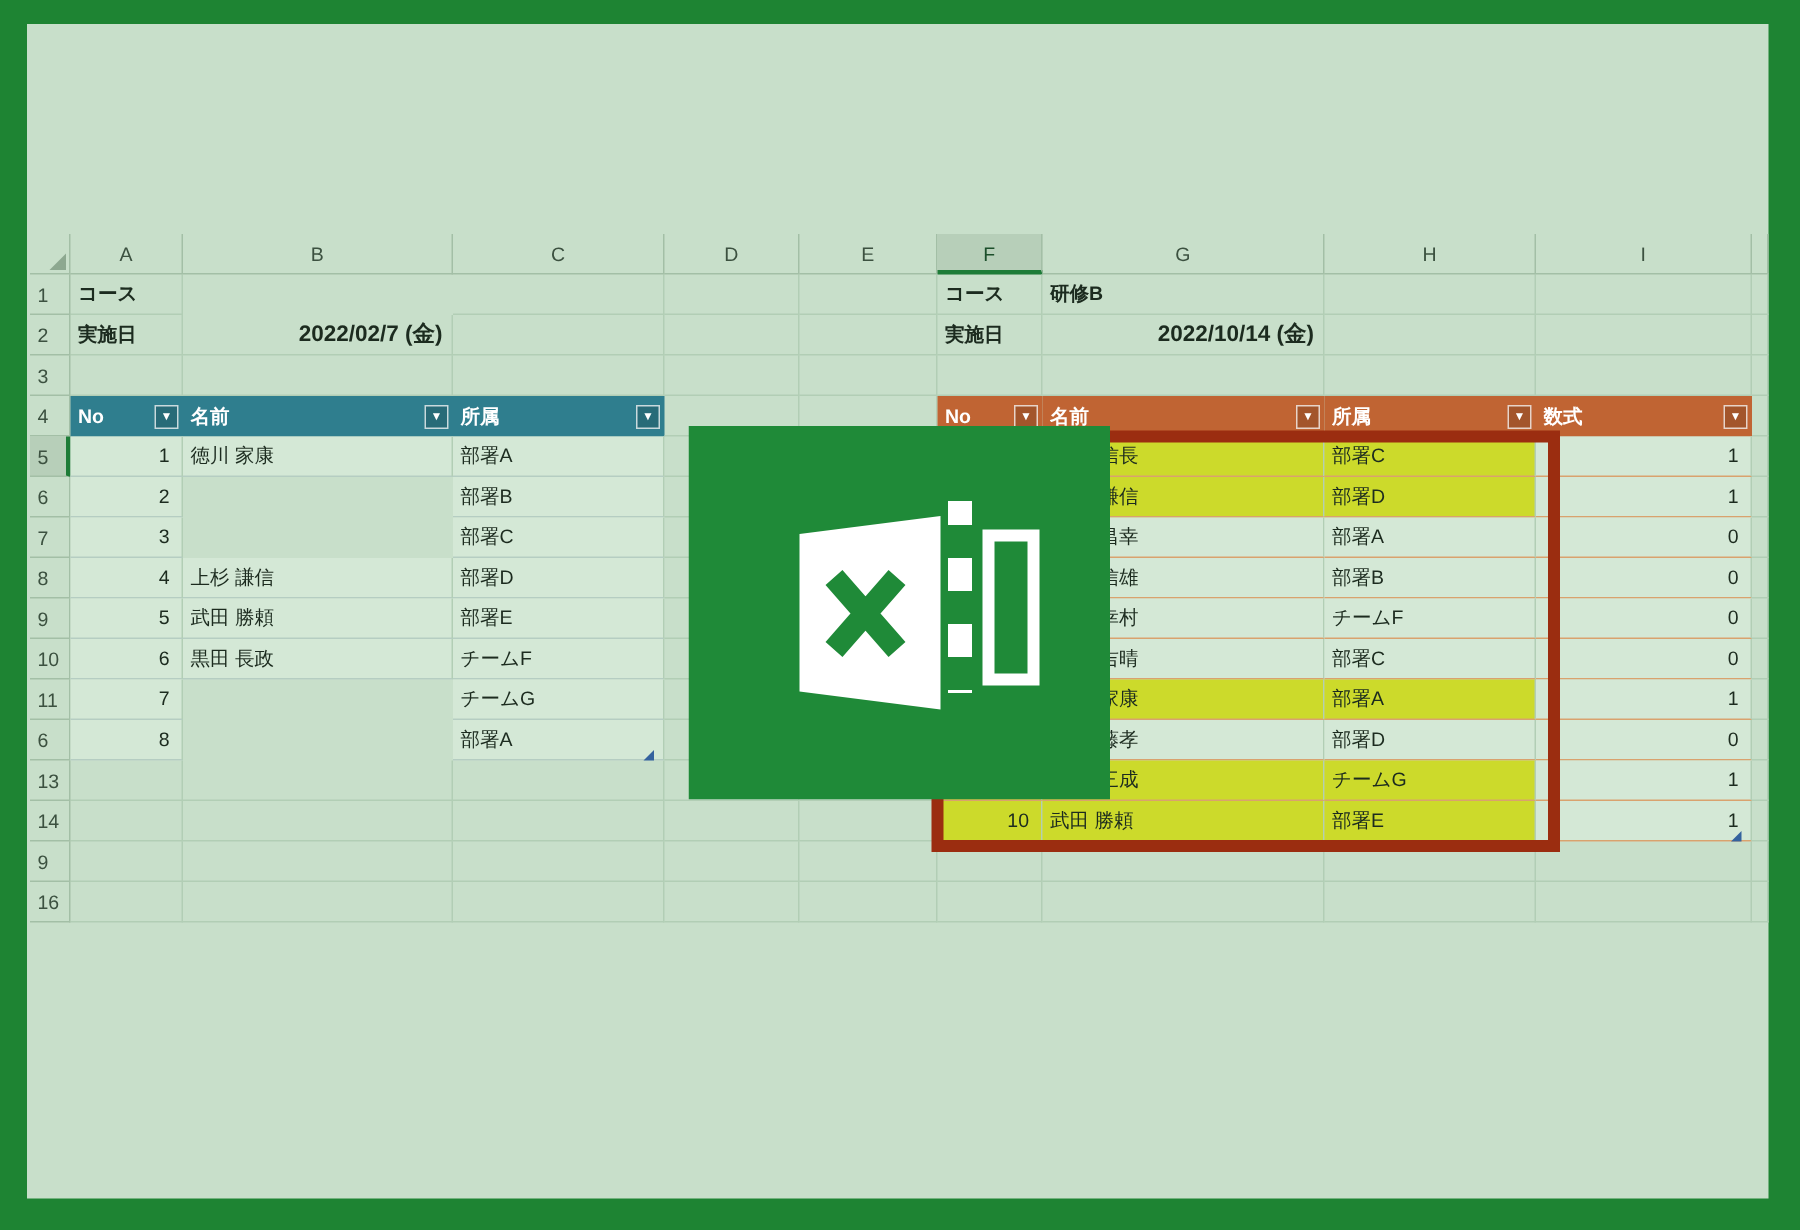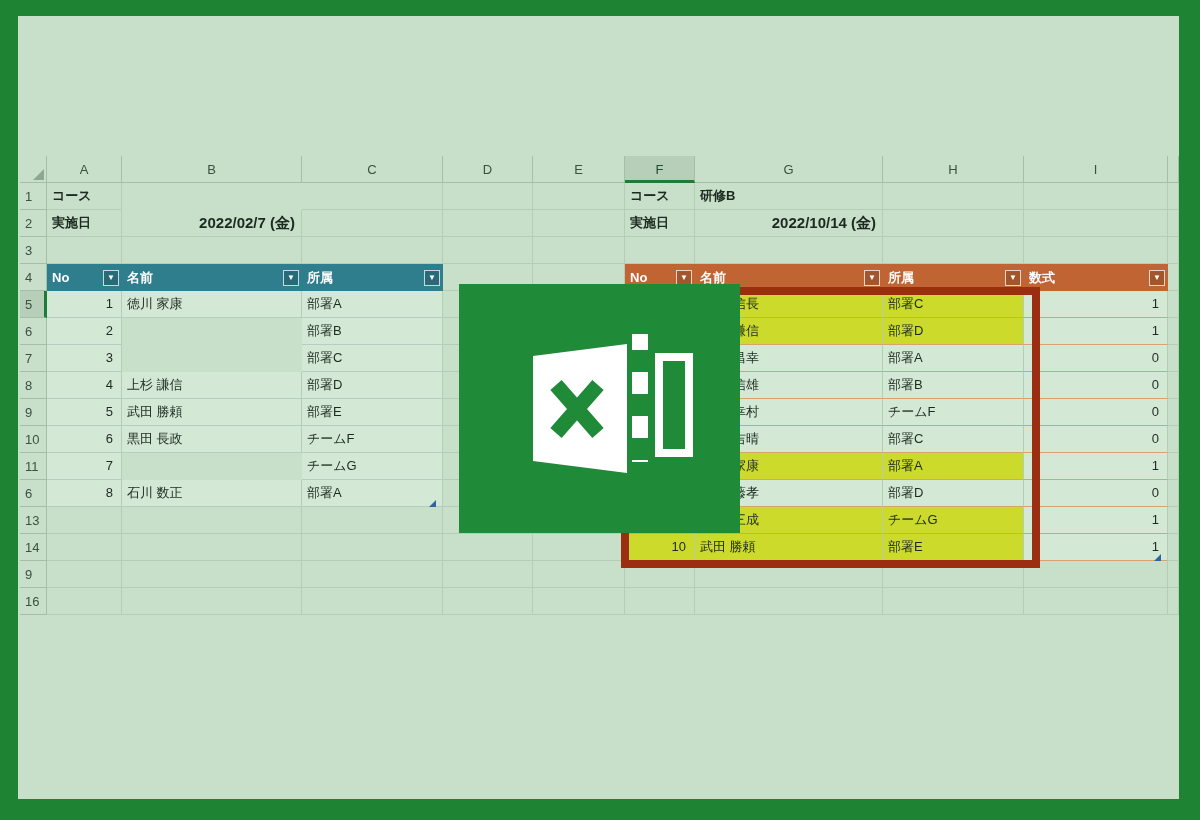--- a/index.html
+++ b/index.html
@@ -217,21 +217,20 @@
       <div class="cell num ltb" style="left: 47px; top: 453px; width: 75px; height: 27px;">7</div>
       <div class="cell ltb" style="left: 302px; top: 453px; width: 141px; height: 27px;">チームG</div>
       <div class="cell" style="left: 443px; top: 453px; width: 90px; height: 27px;"></div>
       <div class="cell" style="left: 533px; top: 453px; width: 92px; height: 27px;"></div>
       <div class="cell num rtb hl" style="left: 625px; top: 453px; width: 70px; height: 27px;"></div>
       <div class="cell rtb hl indent" style="left: 695px; top: 453px; width: 188px; height: 27px;">家康</div>
       <div class="cell rtb hl" style="left: 883px; top: 453px; width: 141px; height: 27px;">部署A</div>
       <div class="cell num rtb" style="left: 1024px; top: 453px; width: 144px; height: 27px;">1</div>
       <div class="cell" style="left: 1168px; top: 453px; width: 11px; height: 27px;"></div>
       <div class="cell num ltb" style="left: 47px; top: 480px; width: 75px; height: 27px;">8</div>
-      <div class="cell ltb" style="left: 122px; top: 480px; width: 180px; height: 27px;">石川 数正</div>
       <div class="cell ltb" style="left: 302px; top: 480px; width: 141px; height: 27px;">部署A</div>
       <div class="cell" style="left: 443px; top: 480px; width: 90px; height: 27px;"></div>
       <div class="cell" style="left: 533px; top: 480px; width: 92px; height: 27px;"></div>
       <div class="cell num rtb" style="left: 625px; top: 480px; width: 70px; height: 27px;"></div>
       <div class="cell rtb indent" style="left: 695px; top: 480px; width: 188px; height: 27px;">藤孝</div>
       <div class="cell rtb" style="left: 883px; top: 480px; width: 141px; height: 27px;">部署D</div>
       <div class="cell num rtb" style="left: 1024px; top: 480px; width: 144px; height: 27px;">0</div>
       <div class="cell" style="left: 1168px; top: 480px; width: 11px; height: 27px;"></div>
       <div class="cell" style="left: 47px; top: 507px; width: 75px; height: 27px;"></div>
       <div class="cell" style="left: 122px; top: 507px; width: 180px; height: 27px;"></div>

